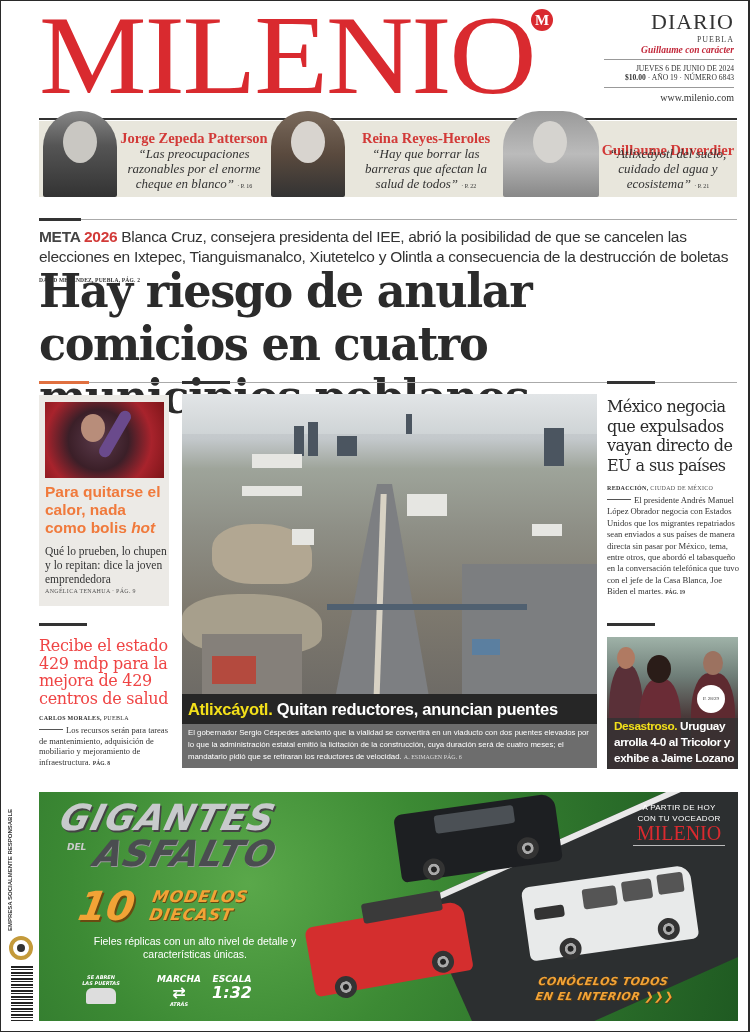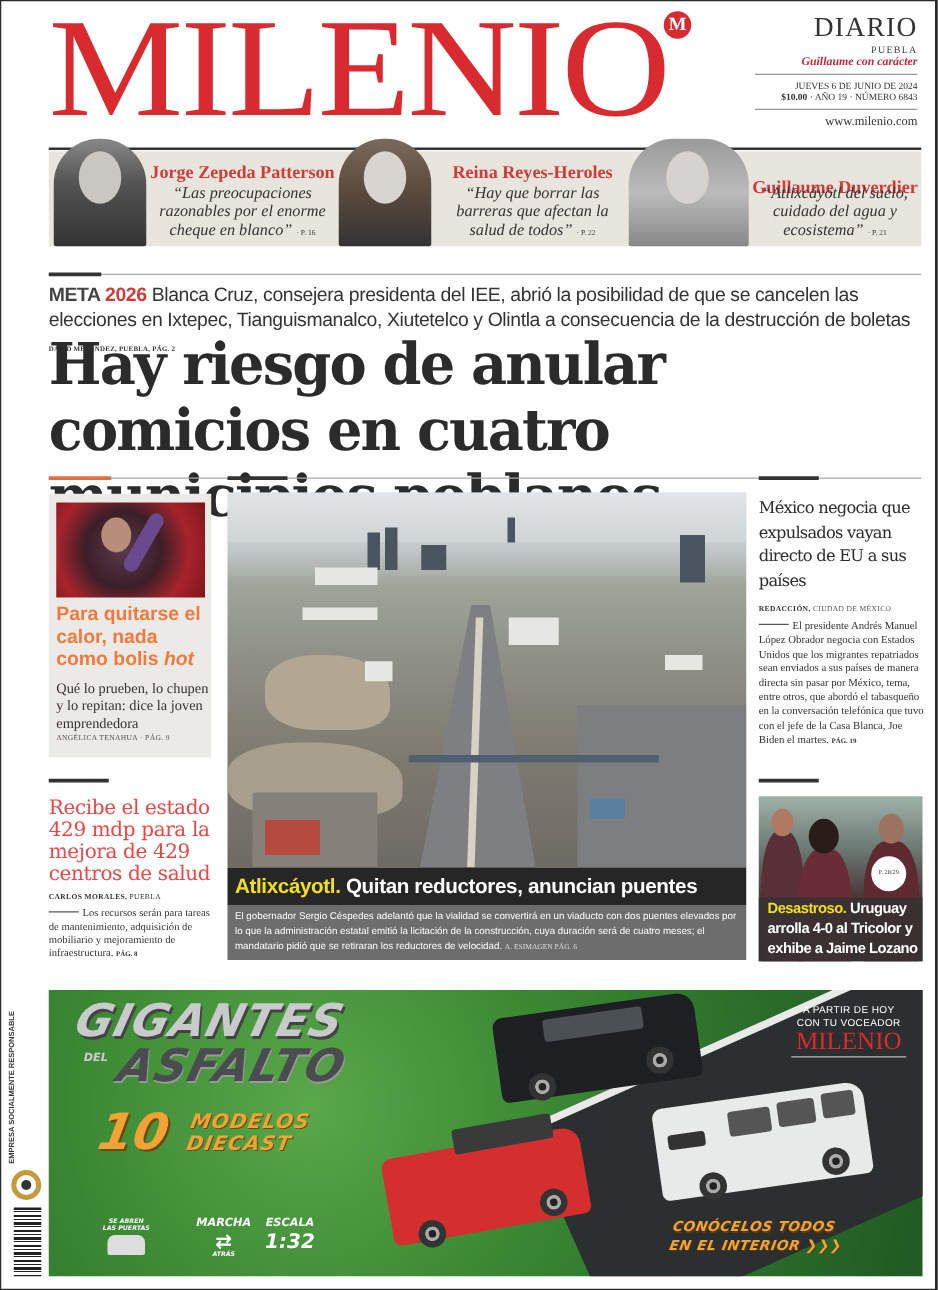--- a/index.html
+++ b/index.html
@@ -71,21 +71,21 @@
   .mainphoto .dirt { position: absolute; background: #b2a792; border-radius: 40% 50% 30% 40%; }
   .mainphoto .bridge { position: absolute; left: 145px; top: 210px; width: 200px; height: 6px; background: #506070; }
   .caption-bar { position: absolute; left: 181px; top: 693px; width: 415px; height: 30px; background: #262626; }
   .caption-head { position: absolute; left: 187px; top: 697px; font-family: "Liberation Sans", sans-serif; font-weight: bold; font-size: 16.5px; line-height: 22px; color: #fff; white-space: nowrap; letter-spacing: -0.3px; }
   .caption-head .yel { color: #f3e01a; }
   .caption-body-bg { position: absolute; left: 181px; top: 723px; width: 415px; height: 44px; background: #6d6d6d; }
   .caption-body { position: absolute; left: 187px; top: 726px; width: 405px; font-family: "Liberation Sans", sans-serif; font-size: 7.8px; line-height: 12px; color: #fff; }
   .caption-body .cred { font-family: "Liberation Serif", serif; font-size: 6px; color: #ddd; }
 
   
-  .mx-head { position: absolute; left: 606px; top: 396px; width: 135px; font-family: "DejaVu Serif", serif; font-size: 13px; line-height: 19.5px; color: #2b2b2b; letter-spacing: -0.6px; }
+  .mx-head { position: absolute; left: 606px; top: 396px; width: 135px; font-family: "DejaVu Serif", serif; font-size: 16px; line-height: 19.5px; color: #2b2b2b; letter-spacing: -0.6px; }
   .mx-by { position: absolute; left: 606px; top: 484px; font-family: "Liberation Serif", serif; font-size: 6px; font-weight: bold; color: #333; letter-spacing: 0.3px; }
   .mx-by span { font-weight: normal; color: #555; }
   .mx-body { position: absolute; left: 606px; top: 494px; width: 134px; font-family: "Liberation Serif", serif; font-size: 8.6px; line-height: 11.4px; color: #333; }
 
   .sport { position: absolute; left: 606px; top: 636px; width: 131px; height: 132px; overflow: hidden;
     background: linear-gradient(180deg, #9fb2a8 0%, #6e7d77 30%, #4a3a3a 60%, #3a2f32 100%); }
   .sport .player { position: absolute; border-radius: 40% 40% 6px 6px; background: #6b2a33; }
   .sport .head { position: absolute; border-radius: 50%; background: #9a6e58; }
   .sport .badge { position: absolute; left: 90px; top: 48px; width: 28px; height: 28px; border-radius: 50%; background: #fff; font-family: "Liberation Serif", serif; font-size: 5px; line-height: 28px; text-align: center; color: #333; }
   .sport-cap { position: absolute; left: 606px; top: 717px; width: 131px; height: 51px; background: rgba(50,50,50,0.82); }
@@ -237,20 +237,21 @@
   <div class="ad">
     <div class="road"></div>
     <div class="ad-title1">GIGANTES</div>
     <div class="ad-del">DEL</div>
     <div class="ad-title2">ASFALTO</div>
     <div class="ad-ten">10</div>
     <div class="ad-modelos">
         <div>MODELOS</div>
         <div>DIECAST</div>
       </div>
+    <div class="ad-desc">Fieles réplicas con un alto nivel de detalle y características únicas.</div>
 
     <div class="ad-feat" style="left:42px;width:40px;">
       <div class="small">SE ABREN LAS PUERTAS</div>
       <div class="icon"></div>
     </div>
     <div class="ad-feat" style="left:112px;width:56px;">
       <div class="mid">MARCHA</div>
       <div class="big">⇄</div>
       <div class="small">ATRÁS</div>
     </div>

